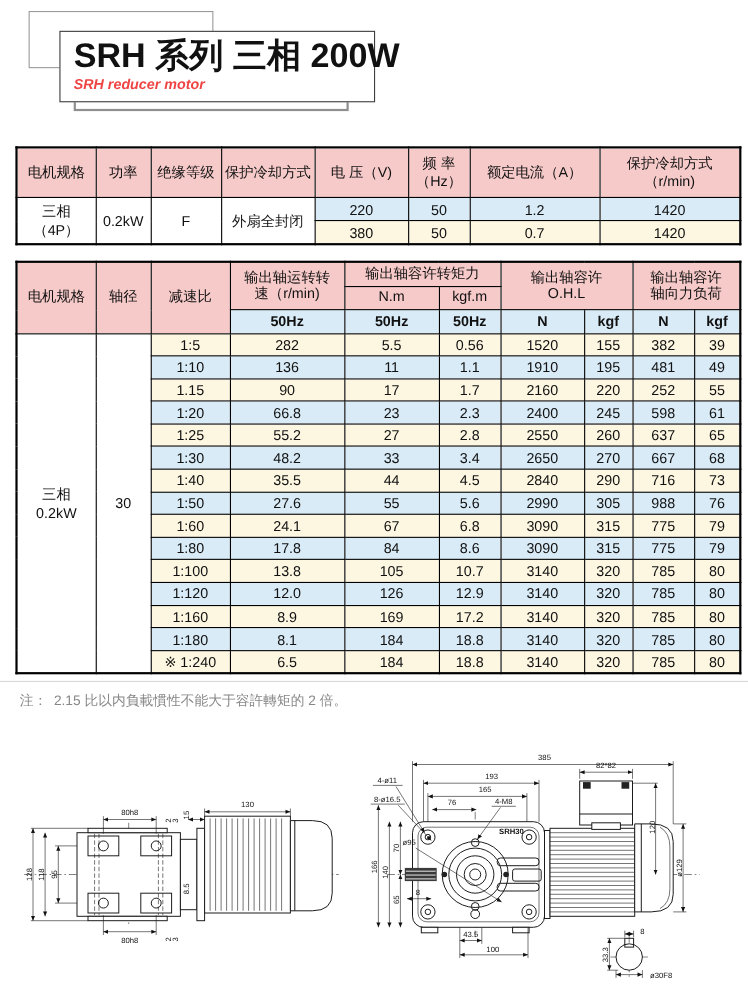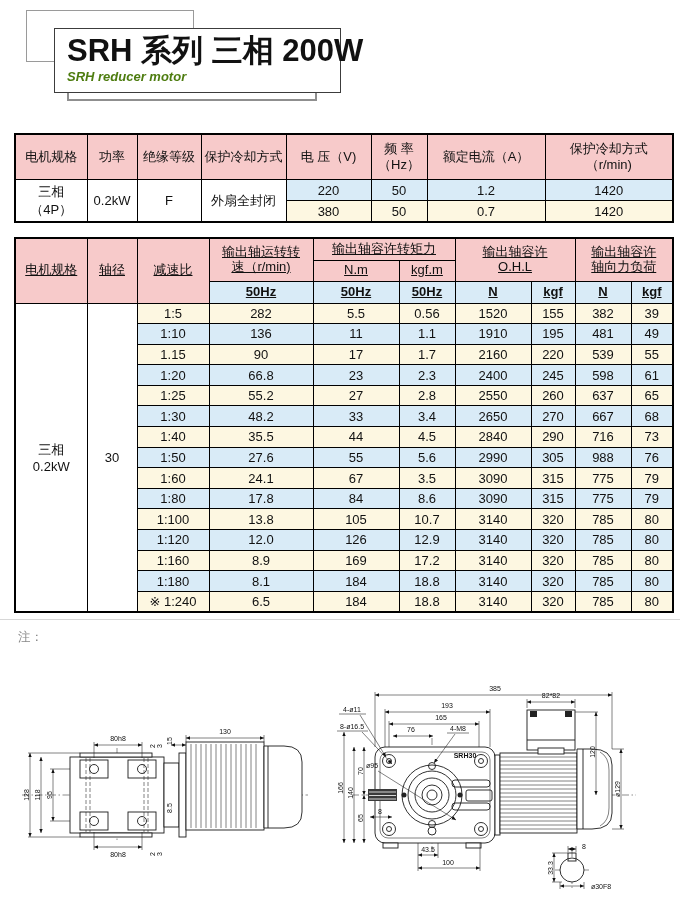--- a/index.html
+++ b/index.html
@@ -4,35 +4,35 @@
 <style>
   html,body{margin:0;padding:0;background:#fff;}
   .page{position:relative;width:680px;height:904px;background:#ffffff;overflow:hidden;
         font-family:"Liberation Sans","DejaVu Sans",sans-serif;color:#111;}
   
   .shadow-a{position:absolute;left:26px;top:10px;width:166px;height:50px;border:1px solid #9a9a9a;z-index:1;}
   .shadow-b{position:absolute;left:67px;top:35px;width:246px;height:62px;border:2px solid #8f8f8f;z-index:1;}
   .title-box{position:absolute;left:30px;top:28px;width:287px;height:65px;background:#fff;
              border:1px solid #3c3c3c;z-index:2;box-sizing:border-box;padding:4px 12px 0 12px;margin-left:24px;}
   .title-box h1{margin:0;font-size:31px;line-height:36px;font-weight:bold;letter-spacing:0px;white-space:nowrap;}
-  .subtitle{font-size:13px;font-weight:bold;font-style:italic;color:#4d7c0f;margin-top:0px;}
+  .subtitle{font-size:13px;font-weight:bold;font-style:italic;color:#ef4444;margin-top:0px;}
   
   table{border-collapse:collapse;table-layout:fixed;position:absolute;left:14px;width:658px;
         font-size:13px;text-align:center;}
   th,td{border:1px solid #000;padding:0 2px;overflow:hidden;}
   table.spec{top:133px;border:2px solid #000;}
   table.perf{top:237px;border:2px solid #000;}
   .hdr{background:#f7caca;font-weight:normal;}
   .sub{background:#d9ebf7;}
   .row-blue td{background:#d9ebf7;}
   .row-cream td{background:#fdf7e1;}
   td.white{background:#ffffff !important;}
   table.spec th{height:44px;line-height:1.25;}
   table.spec td{height:20px;}
-  table.perf th{height:20.5px;line-height:1.15;text-decoration:underline;}
+  table.perf th{height:20.5px;line-height:1.15;}
   table.perf td{height:19.6px;}
   
   .sep{position:absolute;left:0;top:619px;width:680px;height:1px;background:#d7d7d7;}
   .notes{position:absolute;left:18px;top:628px;display:flex;font-size:12.5px;color:#878787;line-height:1.5;}
   .notes-label{margin-right:6px;}
   
   svg.drawing{position:absolute;left:0;top:672px;}
   .ln{stroke:#1a1a1a;stroke-width:0.9;fill:none;}
   .lnf{stroke:#1a1a1a;stroke-width:0.9;fill:#fff;}
   .dm{stroke:#1a1a1a;stroke-width:0.55;fill:none;}
@@ -158,21 +158,21 @@
           <td>481</td>
           <td>49</td>
         </tr>
         <tr class="row-cream">
           <td>1.15</td>
           <td>90</td>
           <td>17</td>
           <td>1.7</td>
           <td>2160</td>
           <td>220</td>
-          <td>539</td>
+          <td>252</td>
           <td>55</td>
         </tr>
         <tr class="row-blue">
           <td>1:20</td>
           <td>66.8</td>
           <td>23</td>
           <td>2.3</td>
           <td>2400</td>
           <td>245</td>
           <td>598</td>
@@ -215,21 +215,21 @@
           <td>5.6</td>
           <td>2990</td>
           <td>305</td>
           <td>988</td>
           <td>76</td>
         </tr>
         <tr class="row-cream">
           <td>1:60</td>
           <td>24.1</td>
           <td>67</td>
-          <td>3.5</td>
+          <td>6.8</td>
           <td>3090</td>
           <td>315</td>
           <td>775</td>
           <td>79</td>
         </tr>
         <tr class="row-blue">
           <td>1:80</td>
           <td>17.8</td>
           <td>84</td>
           <td>8.6</td>
@@ -289,20 +289,21 @@
           <td>80</td>
         </tr>
       </tbody>
   </table>
 
   <div class="sep"></div>
 
   <div class="notes">
     <span class="notes-label">注：</span>
     <div class="notes-items">
+      <div>2.15 比以内負載慣性不能大于容許轉矩的 2 倍。</div>
     </div>
   </div>
 
   <svg class="drawing" width="680" height="232" viewBox="0 672 680 232">
     <defs>
       <marker id="arr" viewBox="0 0 10 10" refX="9" refY="5" markerWidth="9" markerHeight="9" orient="auto-start-reverse">
         <path d="M0,1.2 L9,5 L0,8.8 z" fill="#111"></path>
       </marker>
     </defs>
 

